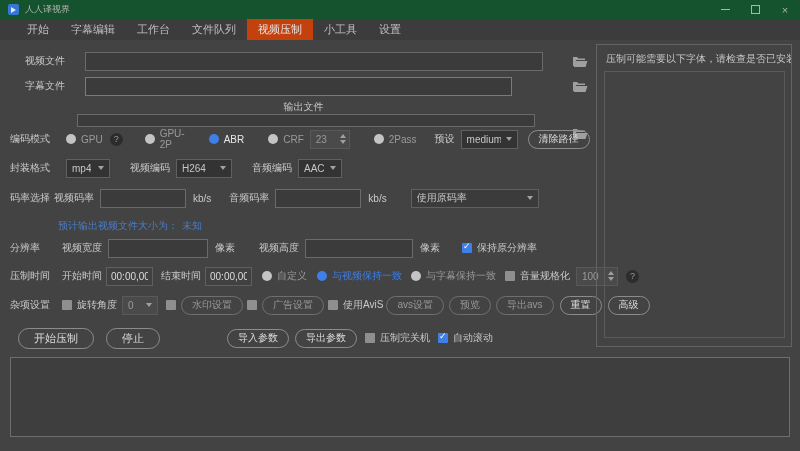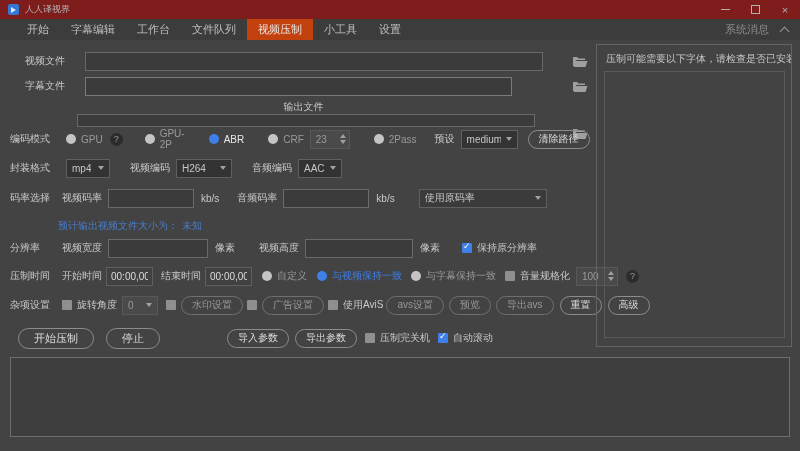--- a/index.html
+++ b/index.html
@@ -1,18 +1,18 @@
 <!DOCTYPE html>
 <html><head>
 <meta charset="utf-8">
 <style>
   html,body{margin:0;padding:0;width:800px;height:451px;overflow:hidden;
     background:#434343;font-family:"Liberation Sans","DejaVu Sans",sans-serif;
     -webkit-font-smoothing:antialiased;color:#c9c9c9;}
-  .titlebar{height:19px;background:#7f1d1d;display:flex;align-items:center;padding:0 0 0 8px;}
+  .titlebar{height:19px;background:#14532d;display:flex;align-items:center;padding:0 0 0 8px;}
   .app-icon{width:11px;height:11px;border-radius:2px;background:#3577d4;position:relative;flex:0 0 auto;}
   .app-icon::after{content:"";position:absolute;left:3px;top:2.5px;border-left:5px solid #dce9f8;
     border-top:3px solid transparent;border-bottom:3px solid transparent;}
   .title-text{font-size:9px;color:#b5b5b5;margin-left:6px;}
   .win-controls{margin-left:auto;display:flex;align-items:center;height:100%;}
   .wc{width:30px;height:100%;display:flex;align-items:center;justify-content:center;color:#b0b0b0;font-size:11px;}
   .minbar{width:9px;height:1px;background:#b0b0b0;display:block;}
   .maxbox{width:7px;height:7px;border:1px solid #b0b0b0;display:block;}
   .menubar{height:21px;background:#3c3c3c;display:flex;align-items:stretch;padding-left:16px;font-size:11px;color:#bfbfbf;}
   .menu-item{padding:0 11px;display:flex;align-items:center;cursor:default;}
@@ -83,24 +83,20 @@
   </div>
 
   <div class="menubar">
     <span class="menu-item">开始</span>
     <span class="menu-item">字幕编辑</span>
     <span class="menu-item">工作台</span>
     <span class="menu-item">文件队列</span>
     <span class="menu-item active">视频压制</span>
     <span class="menu-item">小工具</span>
     <span class="menu-item">设置</span>
-    <span class="sysmsg">
-      <span>系统消息</span>
-      <i class="chev-up"></i>
-    </span>
   </div>
 
   <div class="content">
 
     <div class="row" style="top:10px;width:578px;">
       <span class="slbl" style="margin-left:15px;width:46px;">视频文件</span>
       <input class="inp" style="width: 458px; margin-left: 14px;" value="">
       <svg class="folder-icon" width="16" height="13" viewBox="0 0 16 13">
           <path fill="#9f9f9f" d="M1 2h4l1.5 1.5H13V5H4.2L2.6 11H1z"></path>
           <path fill="#9f9f9f" d="M3.4 6h12L13.6 12H1.8z"></path>
@@ -166,21 +162,21 @@
       </div>
       <span class="slbl" style="margin-left:20px;">音频编码</span>
       <div class="sel" style="width:44px;margin-left:6px;">
         <span class="sel-text">AAC</span>
         <i class="caret"></i>
       </div>
     </div>
 
     <div class="row" style="top:147px;">
       <span class="slbl" style="width:44px;">码率选择</span>
-      <span class="slbl" style="margin-left:8px;">视频码率</span>
+      <span class="slbl" style="margin-left:0;">视频码率</span>
       <input class="inp" style="width: 86px; margin-left: 6px;" value="">
       <span class="slbl" style="margin-left:7px;">kb/s</span>
       <span class="slbl" style="margin-left:18px;">音频码率</span>
       <input class="inp" style="width: 86px; margin-left: 6px;" value="">
       <span class="slbl" style="margin-left:7px;">kb/s</span>
       <div class="sel" style="width:128px;margin-left:24px;background:#3b3b3b;">
         <span class="sel-text">使用原码率</span>
         <i class="caret"></i>
       </div>
     </div>

